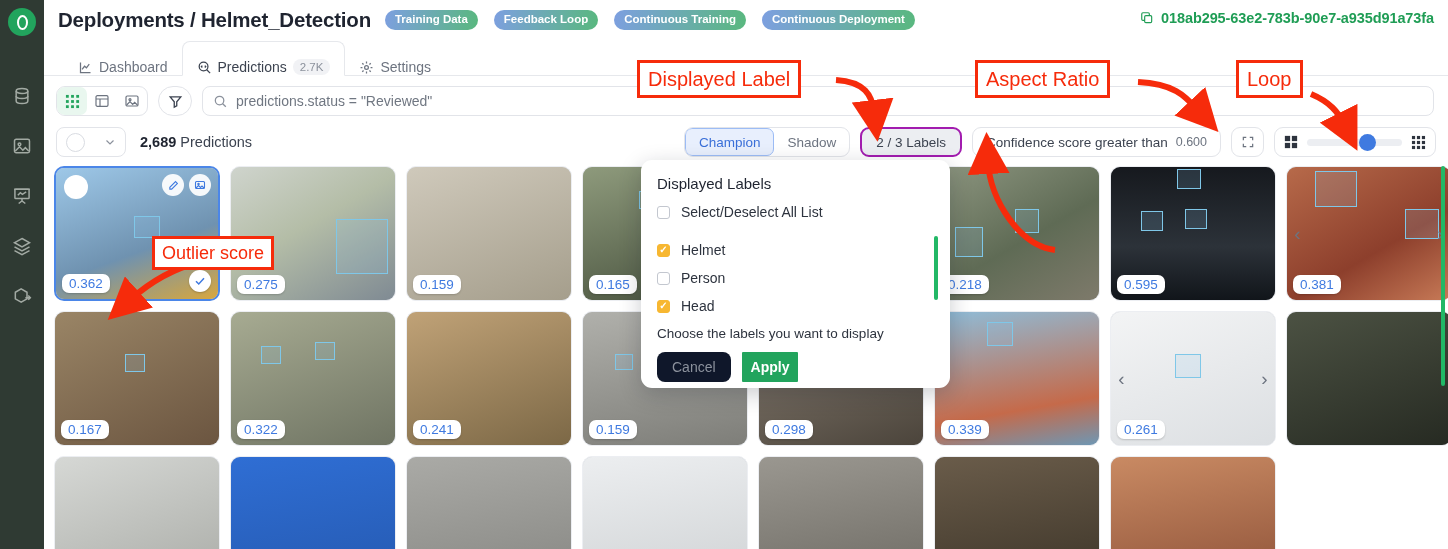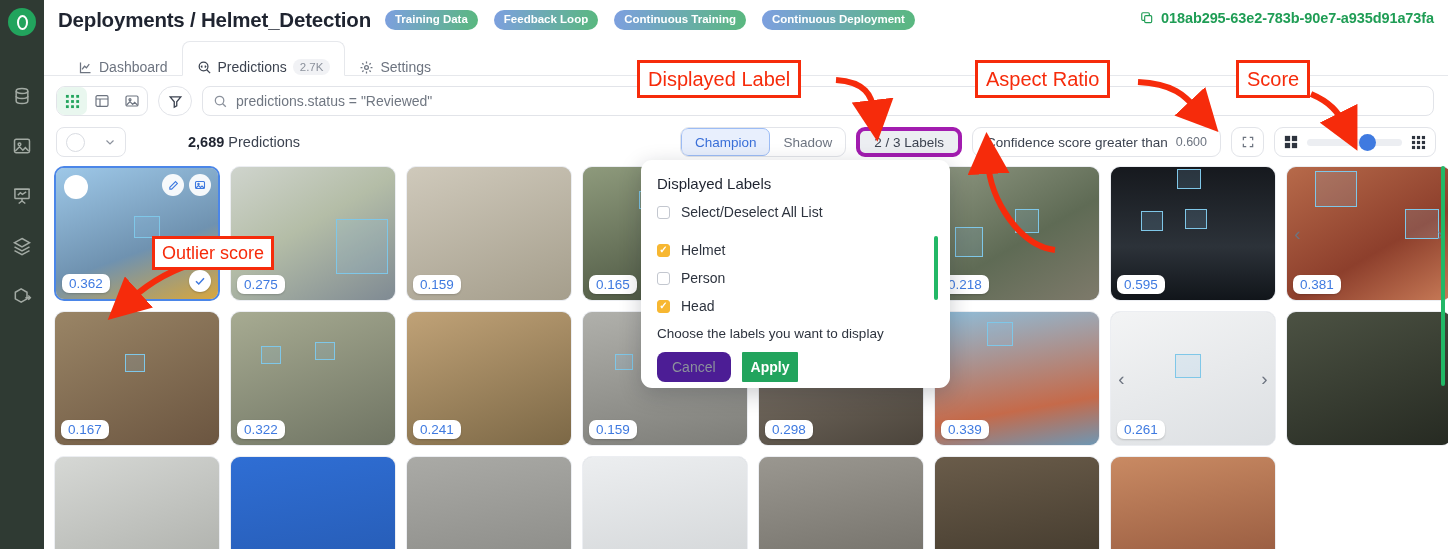--- a/index.html
+++ b/index.html
@@ -58,31 +58,31 @@
   .seg-btn { width:30px; height:28px; display:flex; align-items:center; justify-content:center; }
   .seg-btn.on { background:#e9f7ef; border-radius:7px; }
   .round-btn { width:34px; height:30px; border:1px solid #e2e4e9; border-radius:16px;
                display:flex; align-items:center; justify-content:center; background:#fff; }
   .searchbox { flex:1; margin-right:14px; height:30px; border:1px solid #e2e4e9; border-radius:8px;
                background:#fff; display:flex; align-items:center; padding:0 10px; gap:8px; }
   .searchbox .q { font-size:14px; color:#707782; }
 
   
   .toolbar2 { position:absolute; left:44px; top:124px; right:0; height:36px; display:flex;
-              align-items:center; padding-left:12px;gap:48px; }
+              align-items:center; padding-left:12px; }
   .status-pick { width:70px; height:30px; border:1px solid #e2e4e9; border-radius:8px; background:#fff;
                  display:flex; align-items:center; justify-content:space-around; }
   .status-dot { width:19px; height:19px; border-radius:50%; border:1px solid #d9dce2; }
   .count-txt { margin-left:14px; font-size:14.5px; color:#3c4350; }
   .count-txt b { font-weight:700; color:#1f2430; }
   .tb2-right { margin-left:auto; display:flex; align-items:center; gap:10px; padding-right:12px; }
   .pill-group { display:flex; border:1px solid #e2e4e9; border-radius:9px; height:30px; background:#fff; overflow:hidden; }
   .pill { padding:0 13px; height:28px; display:flex; align-items:center; font-size:13.5px; color:#6d7480; }
   .pill.sel { background:#e8effd; color:#3a6fd8; border:1px solid #9cbcf5; border-radius:7px; font-weight:400; }
-  .labels-btn { height:30px; padding:0 14px; border:4px solid #a21caf; border-radius:9px;
+  .labels-btn { height:30px; padding:0 14px; border:2px solid #a21caf; border-radius:9px;
                 background:#eceef2; font-size:13.5px; color:#3c4350; display:flex; align-items:center; }
   .conf-btn { height:30px; padding:0 13px; border:1px solid #e2e4e9; border-radius:9px; background:#fff;
               display:flex; align-items:center; gap:8px; font-size:13.5px; color:#3c4350; }
   .conf-btn .val { font-size:12.5px; color:#6d7480; }
   .fit-btn { width:33px; height:30px; border:1px solid #e2e4e9; border-radius:9px; background:#fff;
              display:flex; align-items:center; justify-content:center; }
   .zoomctl { height:30px; border:1px solid #e2e4e9; border-radius:9px; background:#fff;
              display:flex; align-items:center; gap:9px; padding:0 9px; }
   .slider-track { width:95px; height:7px; background:#eceef2; border-radius:4px; position:relative; }
   .slider-knob { position:absolute; left:52px; top:-5px; width:17px; height:17px; border-radius:50%; background:#3f7ae0; }
@@ -114,21 +114,21 @@
   .dd-title { font-size:15px; color:#1f2430; font-weight:400; }
   .dd-row { display:flex; align-items:center; gap:11px; margin-top:12px; }
   .cb { width:13px; height:13px; border:1.4px solid #c3c7cf; border-radius:3px; background:#fff;
         display:flex; align-items:center; justify-content:center; flex:0 0 auto; }
   .cb.on { background:#f7b731; border-color:#f7b731; }
   .cb.on:after { content:"✓"; color:#fff; font-size:10px; line-height:1; font-weight:700; }
   .dd-lbl { font-size:14px; color:#2d333e; }
   .dd-hint { font-size:13.5px; color:#2d333e; margin-top:12px; }
   .dd-bar { position:absolute; right:12px; top:76px; width:4px; height:64px; background:#22b866; border-radius:3px; }
   .dd-actions { display:flex; align-items:center; gap:11px; margin-top:11px; }
-  .btn-cancel { background:#4c1d95; color:#8b919c; border-radius:8px; padding:7px 15px; font-size:14px; }
+  .btn-cancel { background:#0f172a; color:#8b919c; border-radius:8px; padding:7px 15px; font-size:14px; }
   .btn-apply { background:#22a45d; color:#fff; border-radius:1px; padding:7px 9px; font-size:14px; font-weight:700; }
 
   
   .anno { position:absolute; background:#fff; border:3px solid #f62b0b; color:#f62b0b;
           font-size:20px; line-height:1; padding:6px 8px; white-space:nowrap; font-weight:400; }
   .anno.small { font-size:18px; padding:5px 7px; }
   svg.ovl { position:absolute; left:0; top:0; width:1448px; height:549px; pointer-events:none; }
 </style>
 </head>
 <body>
@@ -480,16 +480,16 @@
     </defs>
     <path d="M836,80 C865,82 872,95 874,112" stroke="#f62b0b" stroke-width="6" fill="none" marker-end="url(#ah)"></path>
     <path d="M1138,82 C1175,84 1185,96 1198,110" stroke="#f62b0b" stroke-width="6" fill="none" marker-end="url(#ah)"></path>
     <path d="M1311,94 C1330,102 1338,112 1344,124" stroke="#f62b0b" stroke-width="6" fill="none" marker-end="url(#ah)"></path>
     <path d="M200,262 C175,268 150,282 130,300" stroke="#f62b0b" stroke-width="6" fill="none" marker-end="url(#ah)"></path>
     <path d="M1055,250 C1020,246 990,200 988,162" stroke="#f62b0b" stroke-width="6" fill="none" marker-end="url(#ah)"></path>
   </svg>
 
   <div class="anno" style="left:637px; top:60px;">Displayed Label</div>
   <div class="anno" style="left:975px; top:60px;">Aspect Ratio</div>
-  <div class="anno" style="left:1236px; top:60px;">Score</div>
+  <div class="anno" style="left:1236px; top:60px;">Loop</div>
   <div class="anno small" style="left:152px; top:236px;">Outlier score</div>
 
 </div>
 
 </body></html>

